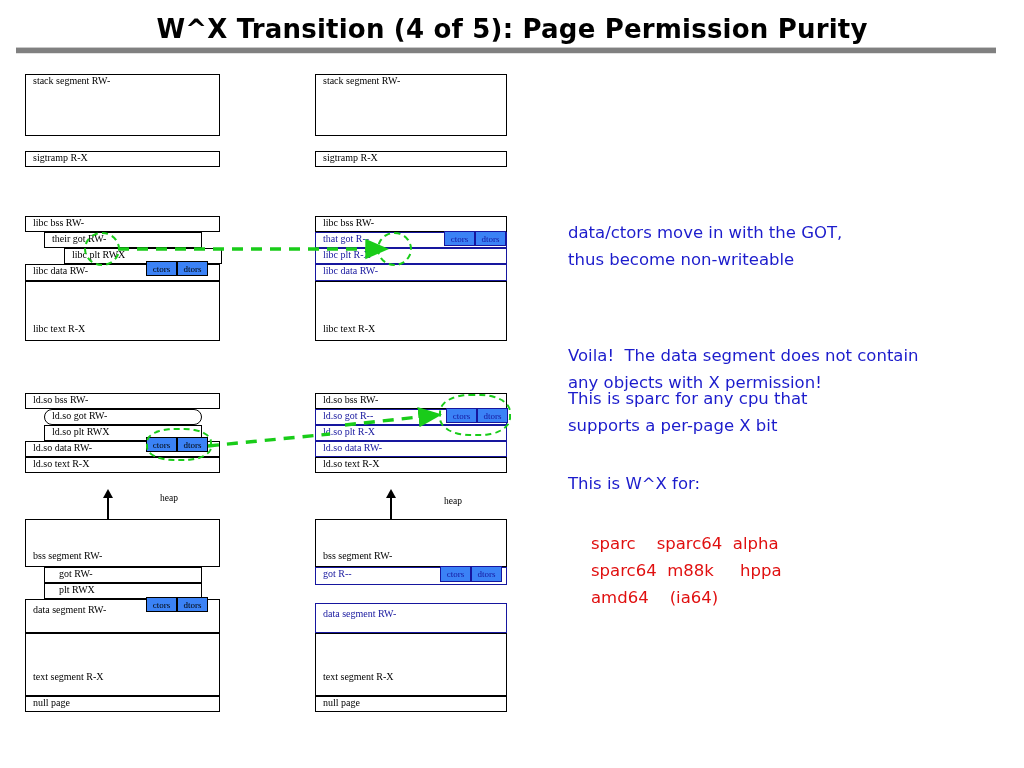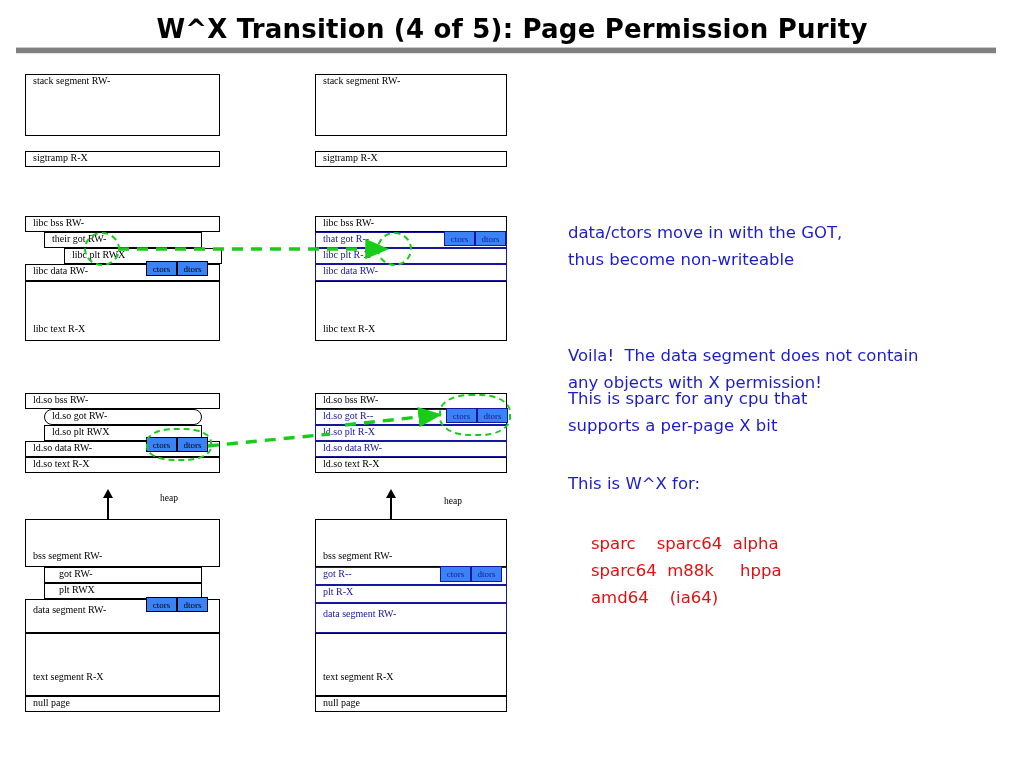--- a/index.html
+++ b/index.html
@@ -216,23 +216,20 @@
   <div class="heap-head" style="left:386px;top:489px;"></div>
   <div class="heap-shaft" style="left:390px;top:497px;height:22px;"></div>
   <div class="plain-text" style="left:398px;top:496px;">heap</div>
 
   <div class="seg" style="left:315px;top:519px;width:192px;height:48px;">
     <span class="lbl" style="align-self:flex-end;padding-bottom:5px;">bss segment RW-</span>
   </div>
   <div class="seg blue" style="left:315px;top:567px;width:192px;height:18px;">
     <span class="lbl">got R--</span>
   </div>
-  <div class="seg blue" style="left:315px;top:585px;width:192px;height:18px;">
-    <span class="lbl">plt R-X</span>
-  </div>
   <div class="seg blue" style="left:315px;top:603px;width:192px;height:30px;">
     <span class="lbl" style="align-self:flex-start;padding-top:4px;">data segment RW-</span>
   </div>
   <div class="tiny blue" style="left:440px;top:566px;width:31px;height:16px;">
     <span>ctors</span>
   </div>
   <div class="tiny blue" style="left:471px;top:566px;width:31px;height:16px;">
     <span>dtors</span>
   </div>
   <div class="seg" style="left:315px;top:633px;width:192px;height:63px;">

